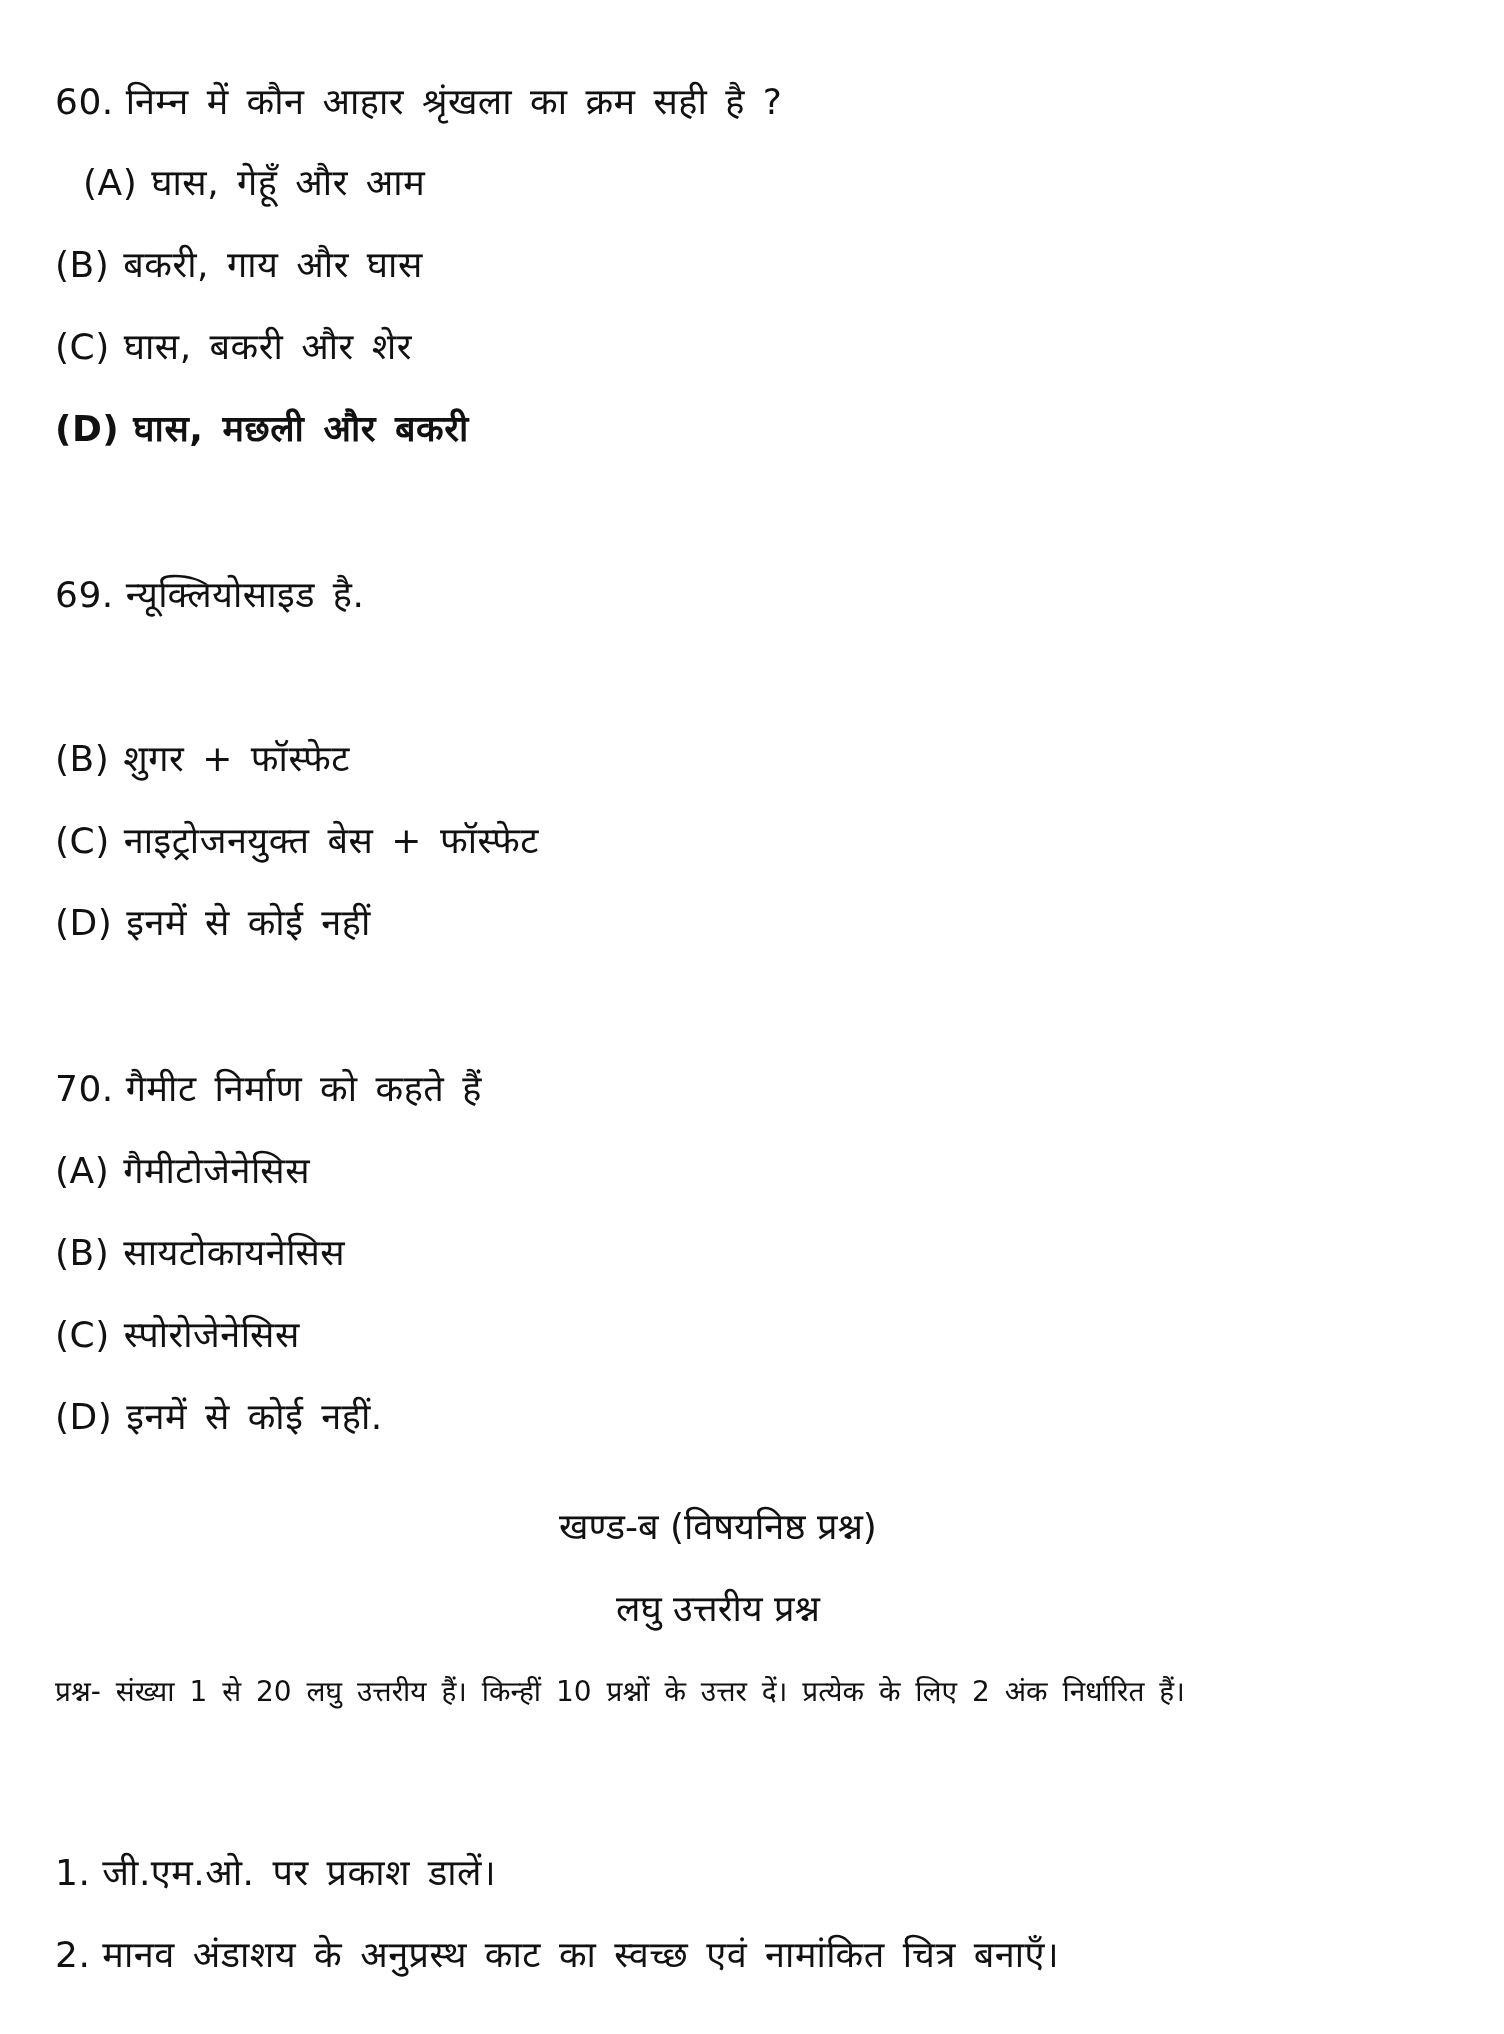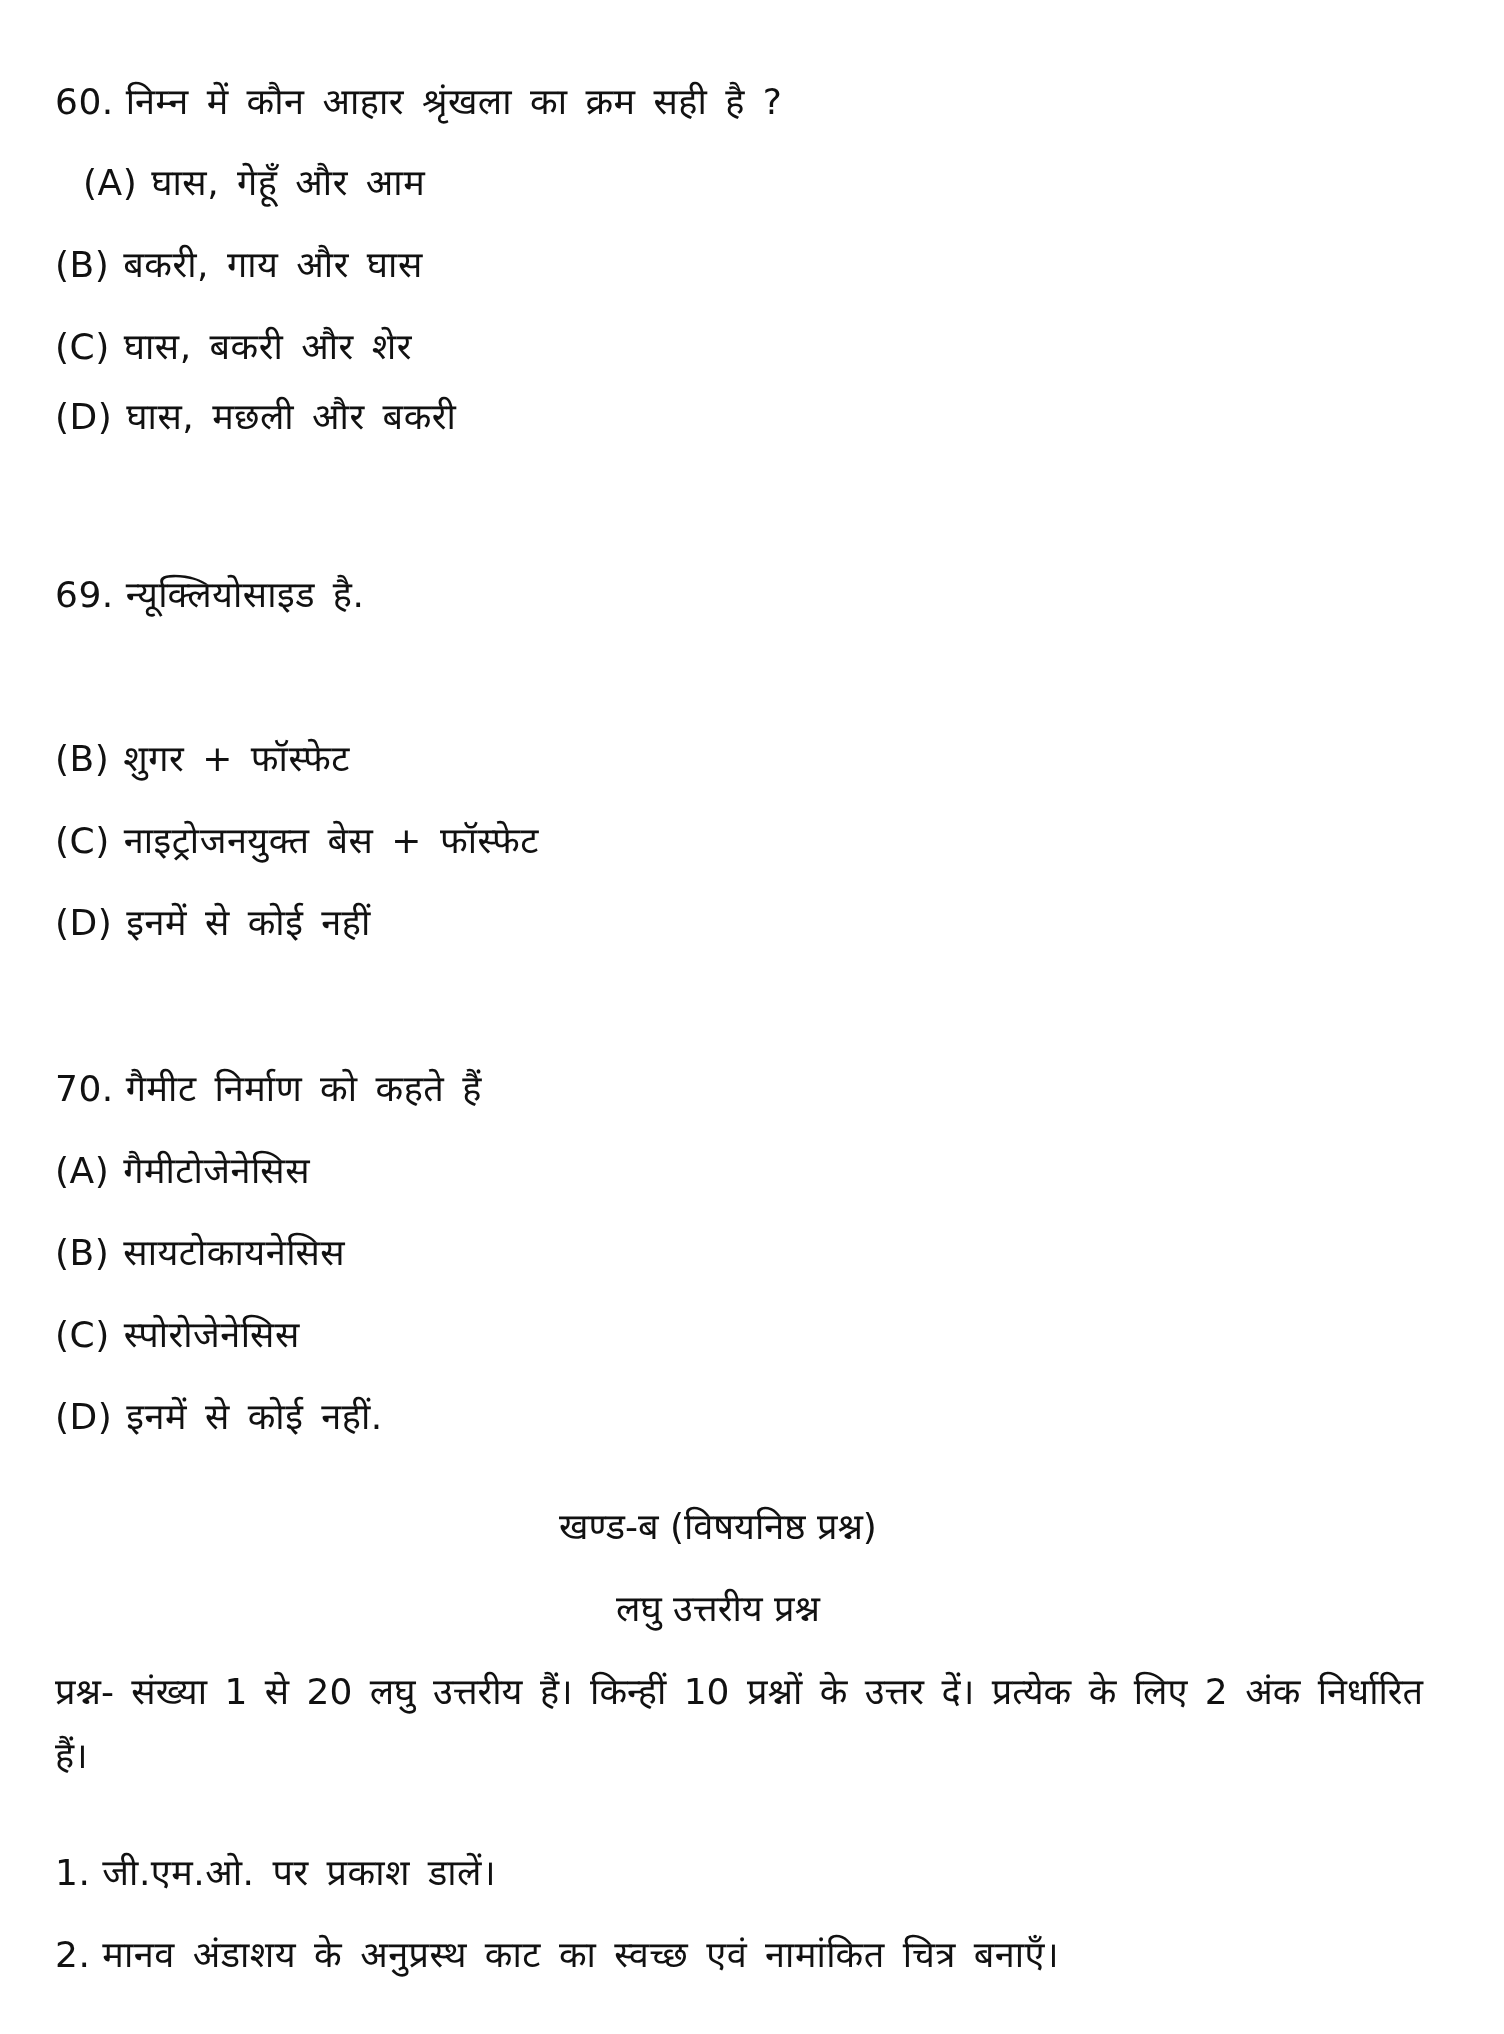--- a/index.html
+++ b/index.html
@@ -42,21 +42,21 @@
       width: 1436px;
       text-align: center;
       font-size: 36px;
       line-height: 50px;
       white-space: nowrap;
     }
     .para {
       position: absolute;
       left: 55px;
       width: 1395px;
-      font-size: 36px;
+      font-size: 28px;
       line-height: 64px;
       word-spacing: 6px;
     }
   </style>
 </head>
 <body>
 
 <div class="page">
 
   <div class="line" style="top:77px;">
@@ -64,21 +64,21 @@
   </div>
   <div class="line" style="top:158px;margin-left:28px;">
     <span class="opt-label">(A)</span><span>घास, गेहूँ और आम</span>
   </div>
   <div class="line" style="top:240px;">
     <span class="opt-label">(B)</span><span>बकरी, गाय और घास</span>
   </div>
   <div class="line" style="top:322px;">
     <span class="opt-label">(C)</span><span>घास, बकरी और शेर</span>
   </div>
-  <div class="line" style="top:392px;">
+  <div class="line" style="top:404px;font-weight:bold;">
     <span class="opt-label">(D)</span><span>घास, मछली और बकरी</span>
   </div>
 
   <div class="line" style="top:570px;">
     <span class="num">69.</span><span>न्यूक्लियोसाइड है.</span>
   </div>
   <div class="line" style="top:734px;">
     <span class="opt-label">(B)</span><span>शुगर + फॉस्फेट</span>
   </div>
   <div class="line" style="top:898px;">

